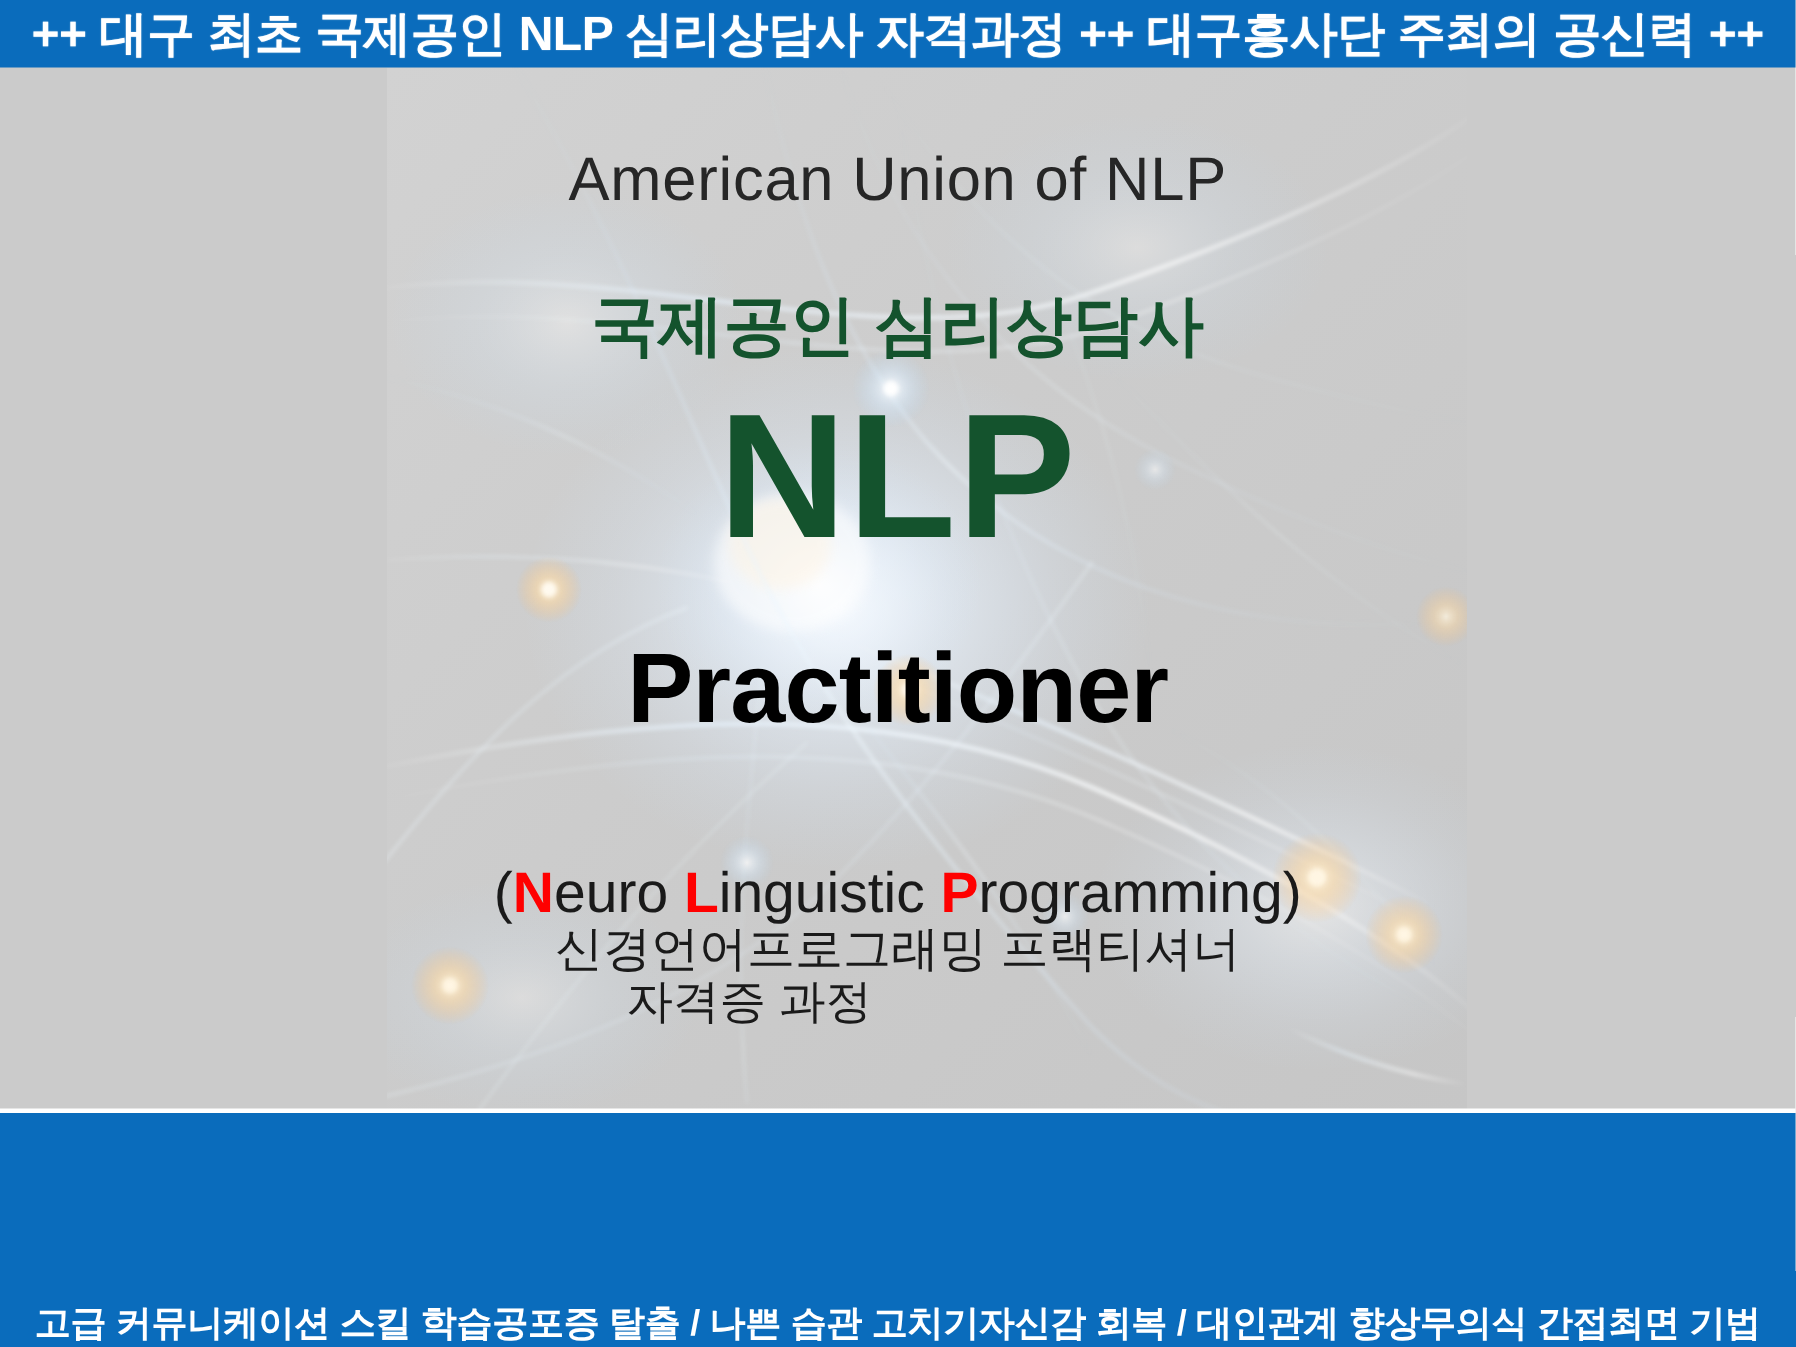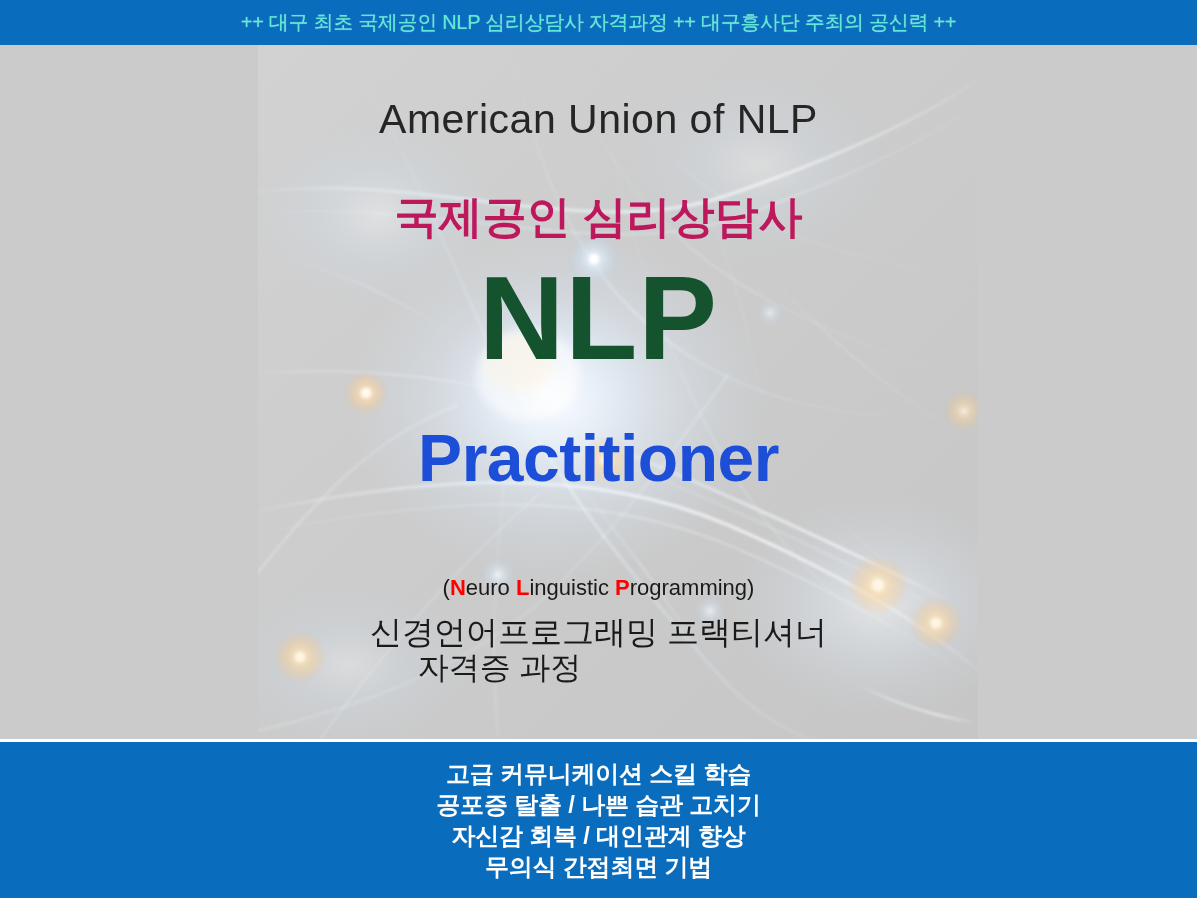--- a/index.html
+++ b/index.html
@@ -22,23 +22,23 @@
     left: 0; top: 0;
     width: 1197px;
     height: 45px;
     background: #0a6cbc;
     display: flex;
     align-items: center;
     justify-content: center;
     z-index: 40;
   }
   .top-banner-text {
-    color: #5eead4;
-    font-size: 20px;
-    font-weight: normal;
+    color: #ffffff;
+    font-size: 32px;
+    font-weight: bold;
     letter-spacing: -0.3px;
     white-space: nowrap;
     text-shadow: 0 0 1px rgba(255,255,255,0.5);
   }
 
   
   .art-stage {
     position: absolute;
     left: 0; top: 45px;
     width: 1197px;
@@ -75,47 +75,47 @@
     font-weight: 300;
     color: #262626;
     letter-spacing: 0.5px;
   }
   .line-korean-title {
     position: absolute;
     left: 0; top: 143px;
     width: 1197px;
     font-size: 44px;
     font-weight: bold;
-    color: #be185d;
+    color: #14532d;
     letter-spacing: 0px;
   }
   .line-nlp {
     position: absolute;
     left: 0; top: 212px;
     width: 1197px;
     font-size: 118px;
     font-weight: bold;
     color: #14532d;
     line-height: 1.05;
     letter-spacing: 1px;
   }
   .line-practitioner {
     position: absolute;
     left: 0; top: 375px;
     width: 1197px;
     font-size: 66px;
     font-weight: bold;
-    color: #1d4ed8;
+    color: #000000;
     letter-spacing: -0.5px;
   }
   .line-paren {
     position: absolute;
     left: 0; top: 530px;
     width: 1197px;
-    font-size: 22px;
+    font-size: 38px;
     font-weight: 400;
     color: #1a1a1a;
     letter-spacing: 0px;
   }
   .line-paren .hl { color: #ff0000; font-weight: bold; }
   .line-sub1 {
     position: absolute;
     left: 0; top: 566px;
     width: 1197px;
     font-size: 32px;
@@ -141,22 +141,22 @@
     z-index: 30;
   }
   .bottom-panel {
     position: absolute;
     left: 0; top: 742px;
     width: 1197px;
     height: 156px;
     background: #0a6cbc;
     z-index: 30;
     display: flex;
-    flex-direction: column;
-    align-items: center;
+    flex-direction: row;
+    align-items: flex-end;
     justify-content: center;
   }
   .bottom-line {
     color: #ffffff;
     font-size: 24px;
     font-weight: bold;
     line-height: 31px;
     letter-spacing: -0.2px;
     white-space: nowrap;
   }

